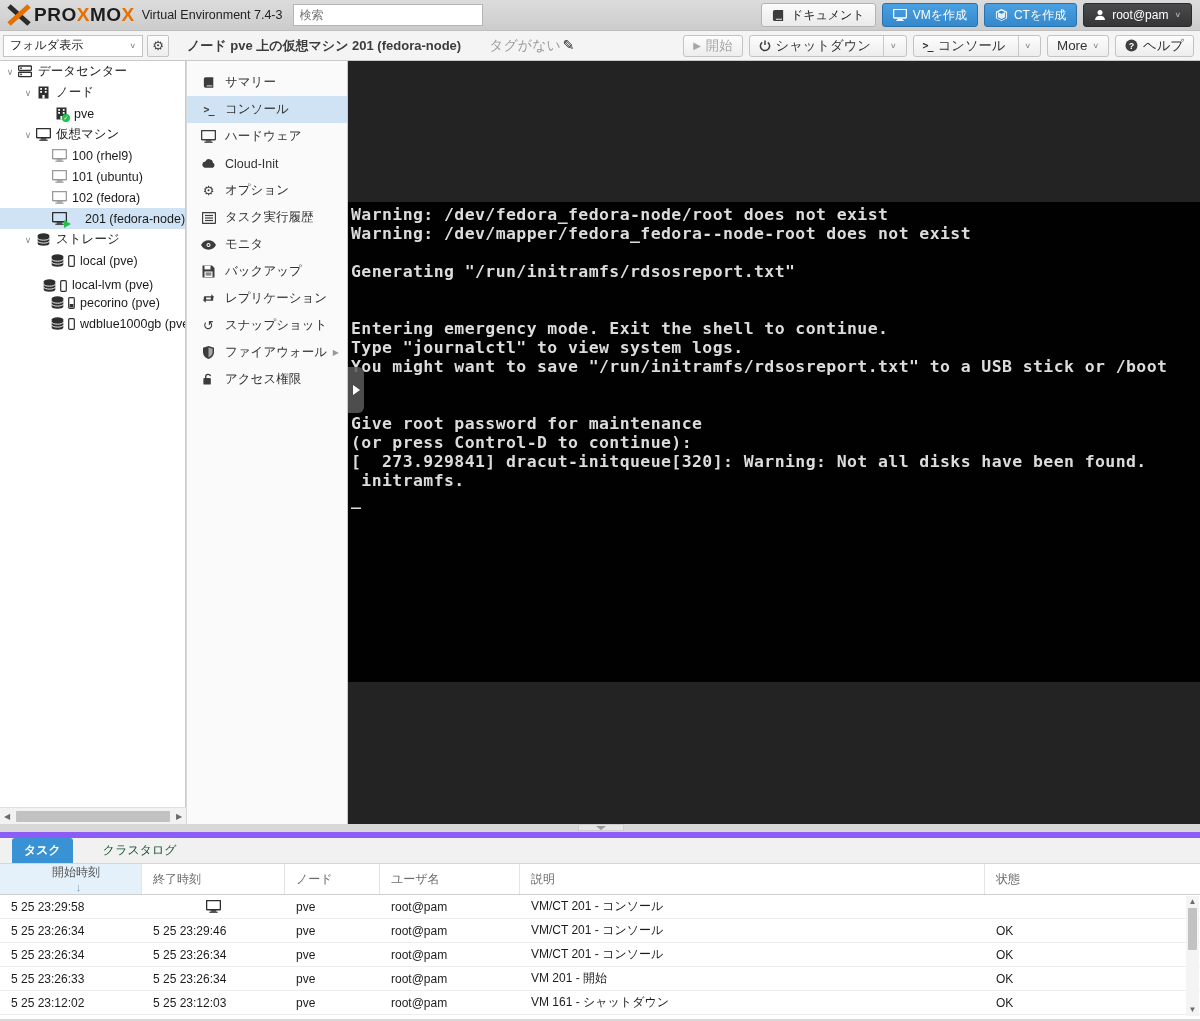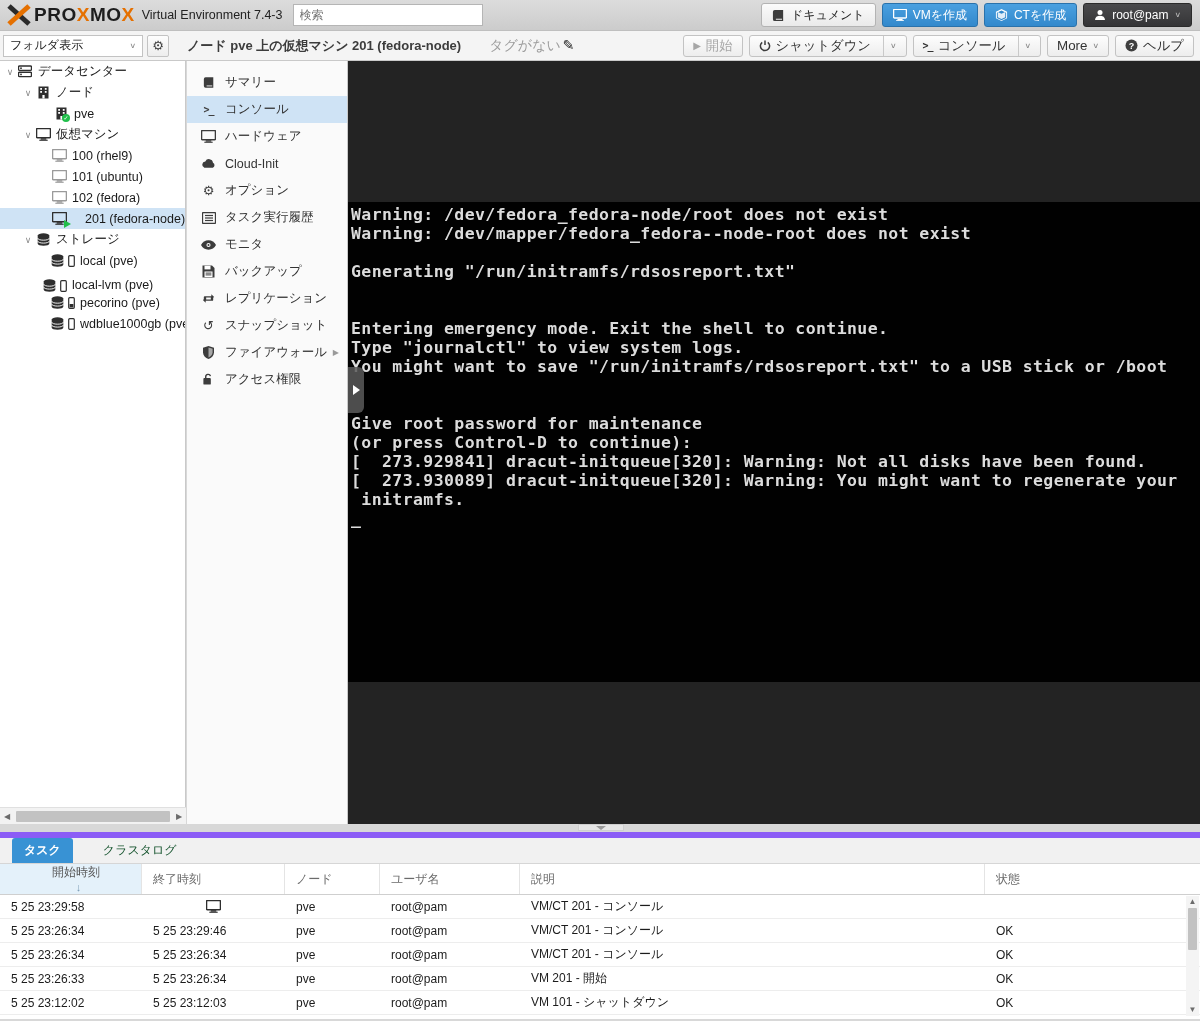--- a/index.html
+++ b/index.html
@@ -492,21 +492,20 @@
       <div class="cline"></div>
       <div class="cline"></div>
       <div class="cline">Entering emergency mode. Exit the shell to continue.</div>
       <div class="cline">Type "journalctl" to view system logs.</div>
       <div class="cline">You might want to save "/run/initramfs/rdsosreport.txt" to a USB stick or /boot</div>
       <div class="cline"></div>
       <div class="cline"></div>
       <div class="cline">Give root password for maintenance</div>
       <div class="cline">(or press Control-D to continue):</div>
       <div class="cline">[  273.929841] dracut-initqueue[320]: Warning: Not all disks have been found.</div>
-      <div class="cline">[  273.930089] dracut-initqueue[320]: Warning: You might want to regenerate your</div>
       <div class="cline"> initramfs.</div>
       <div class="cline">_</div>
     </div>
     <div id="vnctab">
         <span class="tri"></span>
       </div>
   </div>
 
   <div id="splitter" class="abs">
     <div id="splitHandle">
@@ -577,21 +576,21 @@
       <div class="td c2">pve</div>
       <div class="td c3">root@pam</div>
       <div class="td c4">VM 201 - 開始</div>
       <div class="td c5">OK</div>
     </div>
     <div class="trr">
       <div class="td c0">5 25 23:12:02</div>
       <div class="td c1">5 25 23:12:03</div>
       <div class="td c2">pve</div>
       <div class="td c3">root@pam</div>
-      <div class="td c4">VM 101 - シャットダウン</div>
+      <div class="td c4">VM 161 - シャットダウン</div>
       <div class="td c5">OK</div>
     </div>
     <div class="trr" id="partialRow"></div>
 
     <div id="vscroll">
       <span class="varrow">▲</span>
       <div id="vthumb"></div>
       <div class="vtrack"></div>
       <span class="varrow">▼</span>
     </div>

